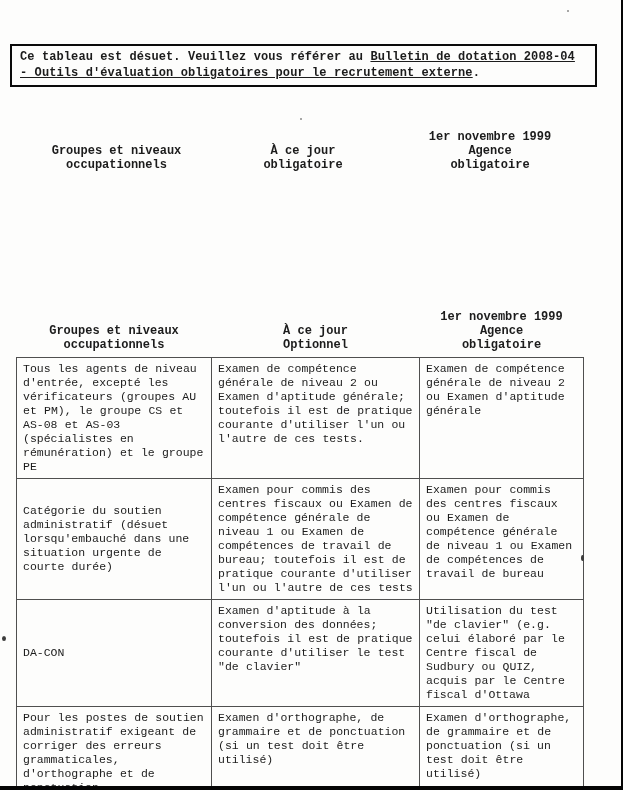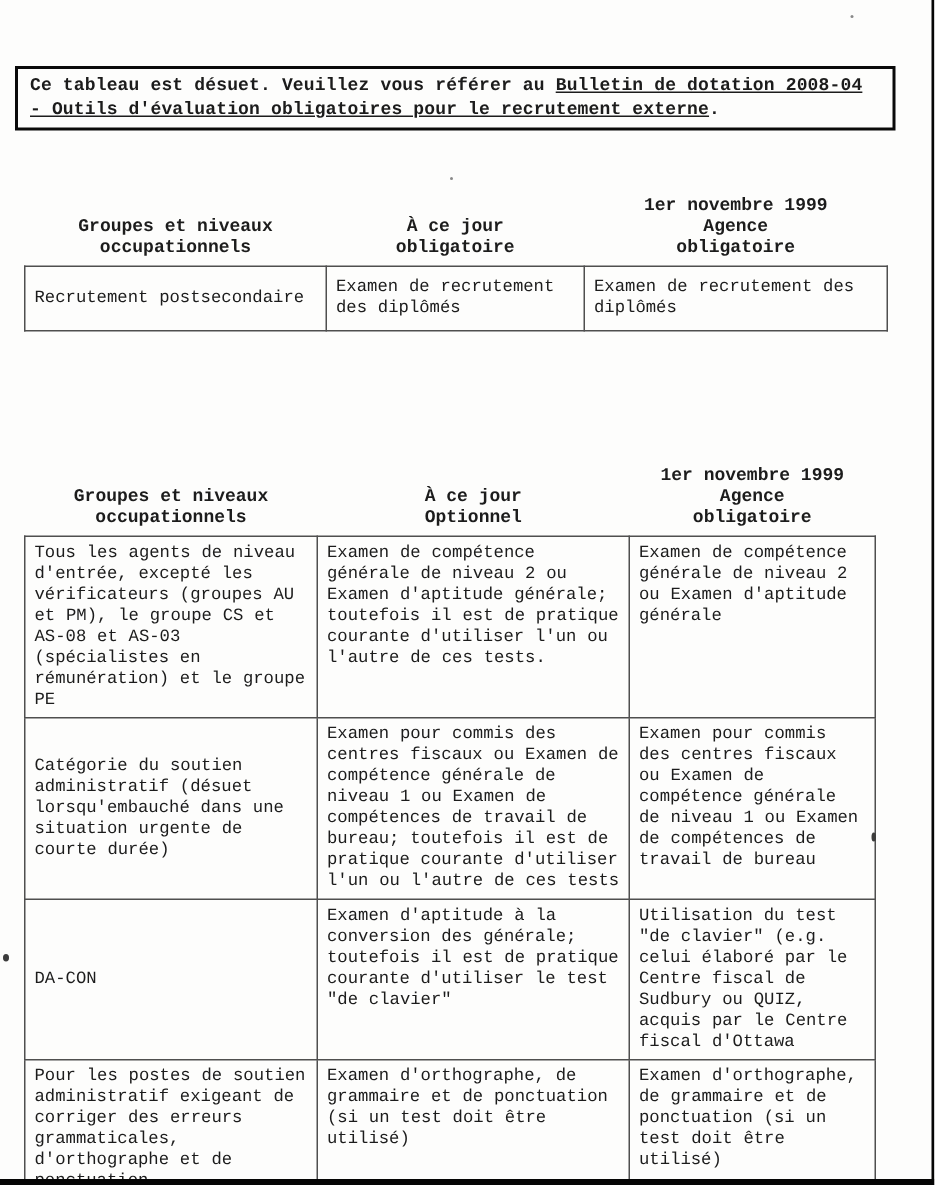--- a/index.html
+++ b/index.html
@@ -112,25 +112,20 @@
         <th>Groupes et niveaux
 occupationnels</th>
         <th>À ce jour
 obligatoire</th>
         <th>1er novembre 1999
 Agence
 obligatoire</th>
       </tr>
     </thead>
     <tbody>
-      <tr>
-        <td class="c0">Recrutement postsecondaire</td>
-        <td class="c1">Examen de recrutement des diplômés</td>
-        <td class="c2">Examen de recrutement des diplômés</td>
-      </tr>
     </tbody>
   </table>
 
   <table class="scan" id="table2">
     <colgroup>
         <col style="width:195px">
         <col style="width:208px">
         <col style="width:164px">
       </colgroup>
     <thead>
@@ -150,21 +145,21 @@
         <td class="c1">Examen de compétence générale de niveau 2 ou Examen d'aptitude générale; toutefois il est de pratique courante d'utiliser l'un ou l'autre de ces tests.</td>
         <td class="c2">Examen de compétence générale de niveau 2 ou Examen d'aptitude générale</td>
       </tr>
       <tr class="r1">
         <td class="c0">Catégorie du soutien administratif (désuet lorsqu'embauché dans une situation urgente de courte durée)</td>
         <td class="c1">Examen pour commis des centres fiscaux ou Examen de compétence générale de niveau 1 ou Examen de compétences de travail de bureau; toutefois il est de pratique courante d'utiliser l'un ou l'autre de ces tests</td>
         <td class="c2">Examen pour commis des centres fiscaux ou Examen de compétence générale de niveau 1 ou Examen de compétences de travail de bureau</td>
       </tr>
       <tr class="r2">
         <td class="c0">DA-CON</td>
-        <td class="c1">Examen d'aptitude à la conversion des générale; toutefois il est de pratique courante d'utiliser le test "de clavier"</td>
+        <td class="c1">Examen d'aptitude à la conversion des données; toutefois il est de pratique courante d'utiliser le test "de clavier"</td>
         <td class="c2">Utilisation du test "de clavier" (e.g. celui élaboré par le Centre fiscal de Sudbury ou QUIZ, acquis par le Centre fiscal d'Ottawa</td>
       </tr>
       <tr class="r3">
         <td class="c0">Pour les postes de soutien administratif exigeant de corriger des erreurs grammaticales, d'orthographe et de ponctuation</td>
         <td class="c1">Examen d'orthographe, de grammaire et de ponctuation (si un test doit être utilisé)</td>
         <td class="c2">Examen d'orthographe, de grammaire et de ponctuation (si un test doit être utilisé)</td>
       </tr>
     </tbody>
   </table>
 

